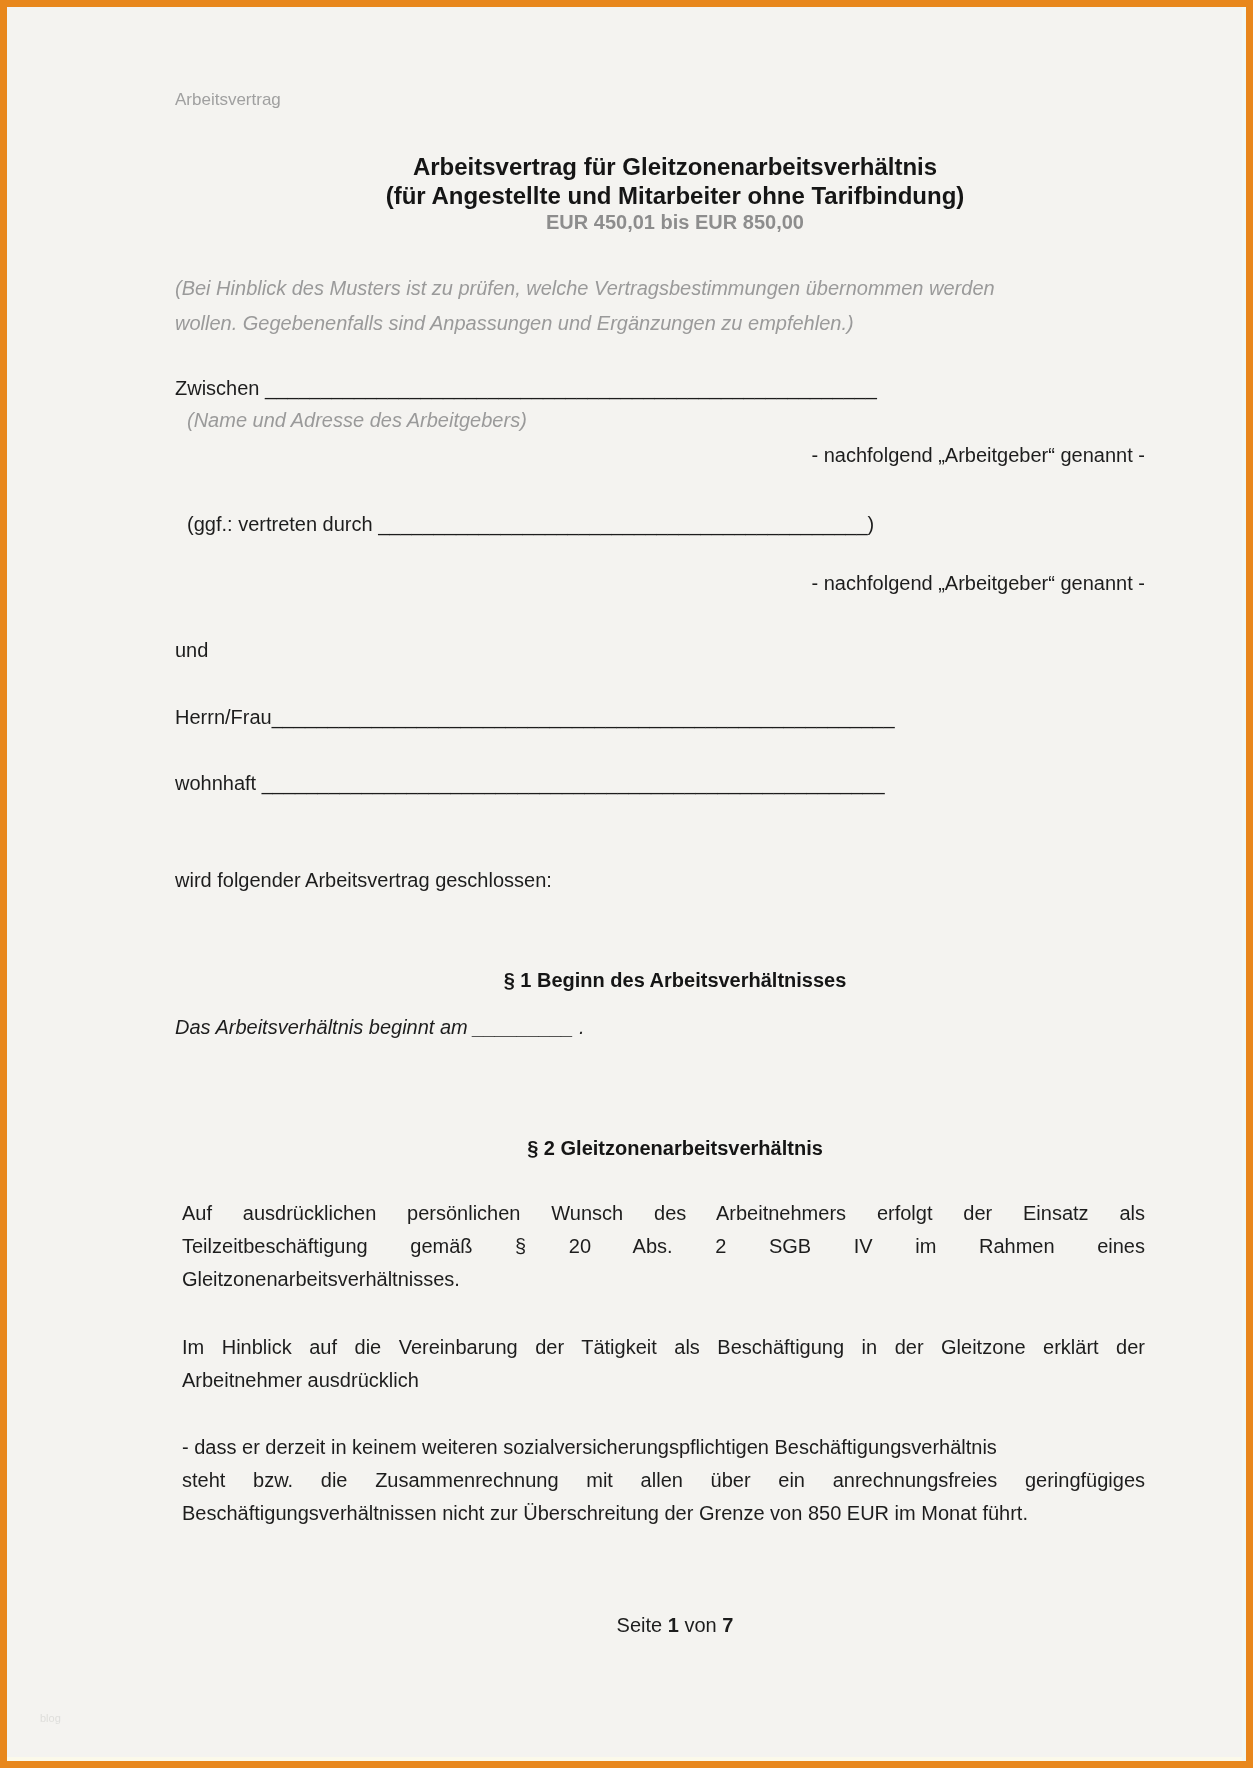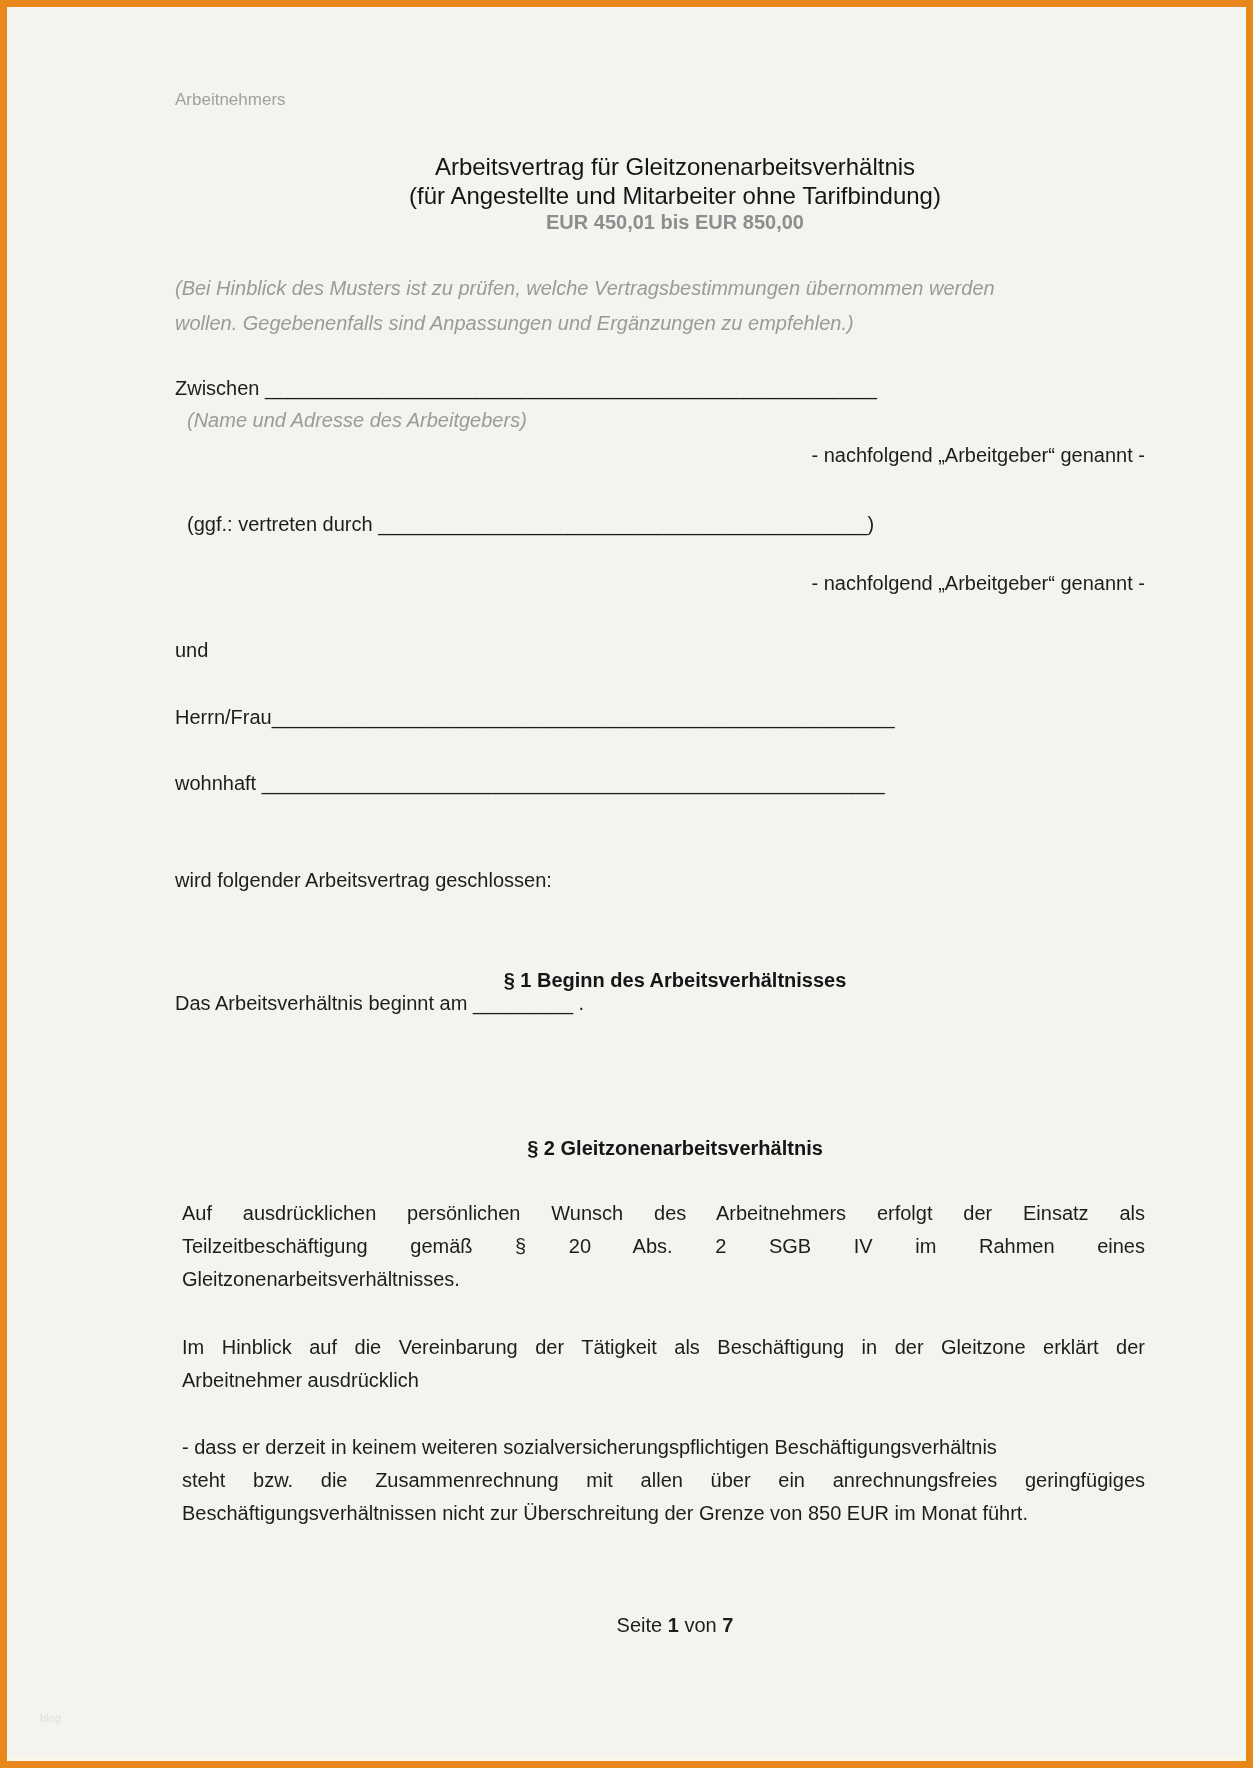--- a/index.html
+++ b/index.html
@@ -16,61 +16,61 @@
     box-shadow: inset -4px 0 0 #f2f8f2, inset 0 -4px 0 #fbf9ea;
   }
   .abs { position:absolute; }
   .black { color:#1d1d1d; }
   .body20 { font-size:20px; line-height:24px; white-space:nowrap; }
   .bold { font-weight:bold; }
 
   .header-label { left:168px; top:83px; font-size:17px; line-height:20px; color:#a0a0a0; }
 
   .title-block { left:168px; top:145px; width:1000px; text-align:center;
-                 font-size:24px; line-height:29px; font-weight:normal; color:#151515; }
+                 font-size:24px; line-height:29px; font-weight:bold; color:#151515; }
   .salary { left:168px; top:203px; width:1000px; text-align:center;
             font-size:20px; line-height:24px; font-weight:bold; color:#8d8d8d; }
   .note { left:168px; top:264px; width:1010px; font-size:20px; line-height:35px;
           font-style:italic; color:#9a9a9a; }
   .note div { white-space:nowrap; }
 
   .l-zwischen   { left:168px; top:369px; }
   .l-namehint   { left:168px; top:401px; font-size:20px; line-height:24px; font-style:italic; color:#9a9a9a; white-space:nowrap;margin-left:12px; }
   .l-nachf1     { left:168px; top:436px; width:970px; text-align:right; }
   .l-ggf        { left:180px; top:499px;margin-top:6px; }
   .l-nachf2     { left:168px; top:564px; width:970px; text-align:right; }
   .l-und        { left:168px; top:631px; }
   .l-herrnfrau  { left:168px; top:698px; }
   .l-wohnhaft   { left:168px; top:764px; }
   .l-nachf3     { left:168px; top:798px; width:970px; text-align:right; }
   .l-closing    { left:168px; top:861px; }
 
   .s-heading { left:168px; top:961px; width:1000px; text-align:center;
                font-size:20px; line-height:24px; font-weight:bold; color:#151515; white-space:nowrap; }
-  .l-s1body  { left:168px; top:984px; }
+  .l-s1body  { left:168px; top:1008px;font-style:italic; }
   .s2-heading { top:1129px; }
 
   .para { left:168px; top:0; width:970px; font-size:20px; line-height:33px; color:#1d1d1d; }
   .para-1 { top:1190px; }
   .para-2 { top:1324px; }
   .para-3 { top:1424px; }
   .para div { text-align:left;margin-left:7px; }
   .para div.jl { text-align:justify; text-align-last:justify; }
 
   .footer { left:168px; top:1606px; width:1000px; text-align:center;
             font-size:20px; line-height:24px; color:#1d1d1d; }
   .watermark { left:33px; top:1705px; font-size:11px; line-height:13px; color:#dededb; }
 </style>
 </head>
 <body>
 
 <div class="canvas">
   <div class="page">
 
-    <div class="abs header-label">Arbeitnehmers</div>
+    <div class="abs header-label">Arbeitsvertrag</div>
 
     <div class="abs title-block">
       <div>Arbeitsvertrag für Gleitzonenarbeitsverhältnis</div>
       <div>(für Angestellte und Mitarbeiter ohne Tarifbindung)</div>
     </div>
 
     <div class="abs salary">EUR 450,01 bis EUR 850,00</div>
 
     <div class="abs note">
       <div>(Bei Hinblick des Musters ist zu prüfen, welche Vertragsbestimmungen übernommen werden</div>

